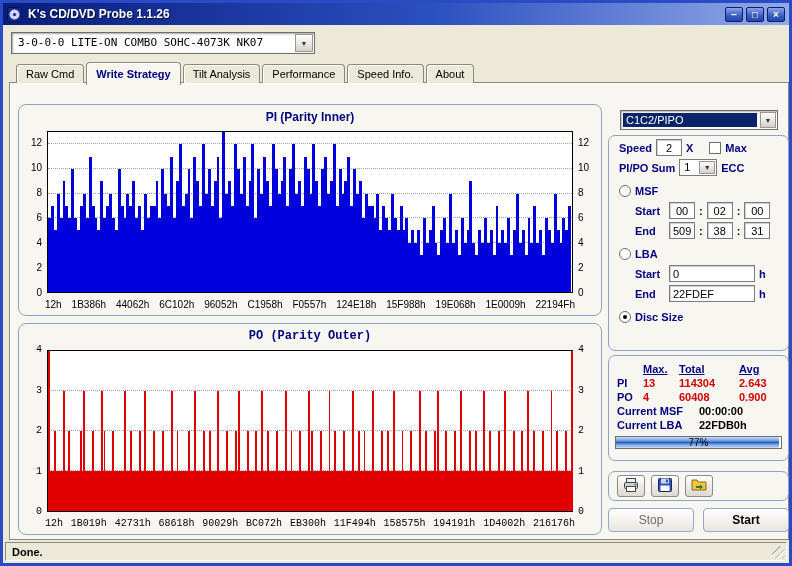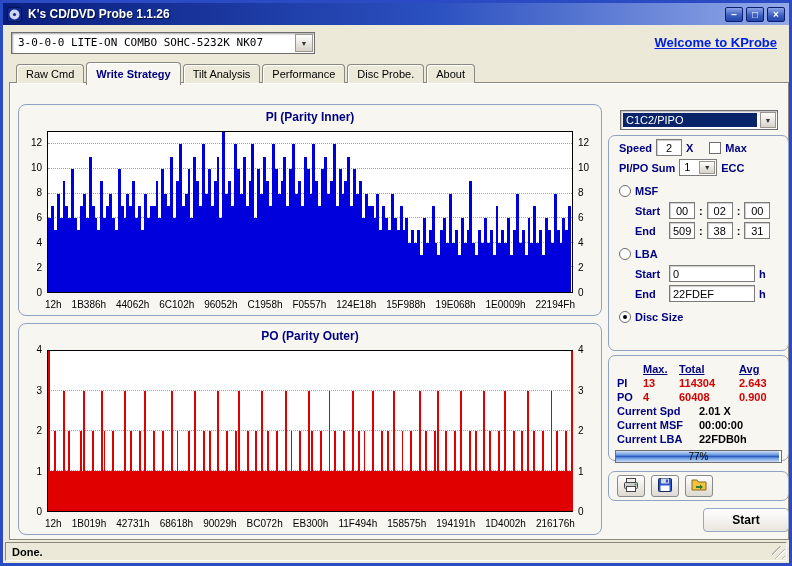--- a/index.html
+++ b/index.html
@@ -30,21 +30,21 @@
   .tab{height:19px;padding:3px 9px 0;background:#ECE9D8;border:1px solid #8a887f;border-bottom:none;
     border-radius:4px 4px 0 0;font-size:11px;color:#000;box-shadow:inset 1px 1px 0 #fff;white-space:nowrap;}
   .tab.active{height:23px;padding-top:5px;background:#F7F6F1;font-weight:bold;color:#000080;margin-bottom:-2px;}
 
   
   .frame{position:absolute;left:6px;top:79px;width:780px;height:458px;background:#F7F6F1;
     border:1px solid #8a887f;box-shadow:inset 1px 1px 0 #fff;}
 
   
   .chart-box{position:absolute;left:8px;width:584px;height:212px;border:1px solid #8fa3c5;border-radius:8px;}
-  .cb0{top:21px;} .cb1{top:240px;}
+  .cb0{top:21px;} .cb1{top:240px;font-family:Liberation Mono, monospace;}
   .chart-title{position:absolute;top:5px;left:0;right:0;text-align:center;color:#000080;font-weight:bold;font-size:12px;}
   .yaxis{position:absolute;top:26px;bottom:22px;width:24px;font-size:10px;color:#000;}
   .yaxis.left{left:2px;}.yaxis.right{right:2px;}
   .yaxis span{position:absolute;height:10px;line-height:10px;}
   .yaxis.left span{right:3px;}.yaxis.right span{left:3px;}
   .plot{position:absolute;left:28px;right:28px;top:26px;bottom:22px;background:#fff;border:1px solid #000;}
   .grid{position:absolute;left:0;right:0;height:0;border-top:1px dotted #a0a0a0;}
   .baseline{position:absolute;left:0;right:0;bottom:0;}
   .bars{position:absolute;left:0;right:0;top:0;bottom:0;display:flex;align-items:flex-end;}
   .bars.gapped{gap:1px;}
@@ -121,31 +121,30 @@
           <circle cx="7.5" cy="7.5" r="1.6" fill="#10288f"></circle>
         </svg>
     </span>
     <span class="title">K's CD/DVD Probe 1.1.26</span>
     <span class="winbtn">–</span>
     <span class="winbtn">□</span>
     <span class="winbtn">×</span>
   </div>
 
   <div class="drive-combo">
-    <span class="drive-text">3-0-0-0 LITE-ON COMBO SOHC-5232K NK07</span>
+    <span class="drive-text">3-0-0-0 LITE-ON COMBO SOHC-4073K NK07</span>
     <span class="combo-arrow">▼</span>
   </div>
-  <a class="welcome" href="#">Welcome to KProbe</a>
 
   <div class="tabstrip">
       <div class="tab">Raw Cmd</div>
       <div class="tab active">Write Strategy</div>
       <div class="tab">Tilt Analysis</div>
       <div class="tab">Performance</div>
-      <div class="tab">Disc Probe.</div>
+      <div class="tab">Speed Info.</div>
       <div class="tab">About</div>
     </div>
 
   <div class="frame">
 
     <div class="chart-box cb0">
       <div class="chart-title">PI (Parity Inner)</div>
       <div class="yaxis left">
           <span style="bottom: calc(0% - 5px);">0</span>
           <span style="bottom: calc(15.3846% - 5px);">2</span>
@@ -662,24 +661,20 @@
         <span class="sc1 lbl">PI</span>
         <span class="sc2 red">13</span>
         <span class="sc3 red">114304</span>
         <span class="sc4 red">2.643</span>
       </div>
       <div class="stat-row">
         <span class="sc1 lbl">PO</span>
         <span class="sc2 red">4</span>
         <span class="sc3 red">60408</span>
         <span class="sc4 red">0.900</span>
-      </div>
-      <div class="cur-row">
-        <span class="lbl">Current Spd</span>
-        <span class="cur-val">2.01 X</span>
       </div>
       <div class="cur-row">
         <span class="lbl">Current MSF</span>
         <span class="cur-val">00:00:00</span>
       </div>
       <div class="cur-row">
         <span class="lbl">Current LBA</span>
         <span class="cur-val">22FDB0h</span>
       </div>
       <div class="progress">
@@ -712,20 +707,21 @@
       <button class="iconbtn">
         <span>
           <svg width="16" height="16" viewBox="0 0 16 16">
               <path d="M1 5 L1 3 L6 3 L7.5 5 L15 5 L15 13 L1 13 Z" fill="#f4c33c" stroke="#8a6a1a"></path>
               <path d="M5 9 h4 v-1.6 l3 2.6 -3 2.6 V11 H5z" fill="#2a7a3a"></path>
             </svg>
         </span>
       </button>
     </div>
 
+    <div class="bigbtn stop">Stop</div>
     <div class="bigbtn start">Start</div>
   </div>
 
   <div class="statusbar">
     <span>Done.</span>
     <div class="grip"></div>
   </div>
 
 </div>
 

